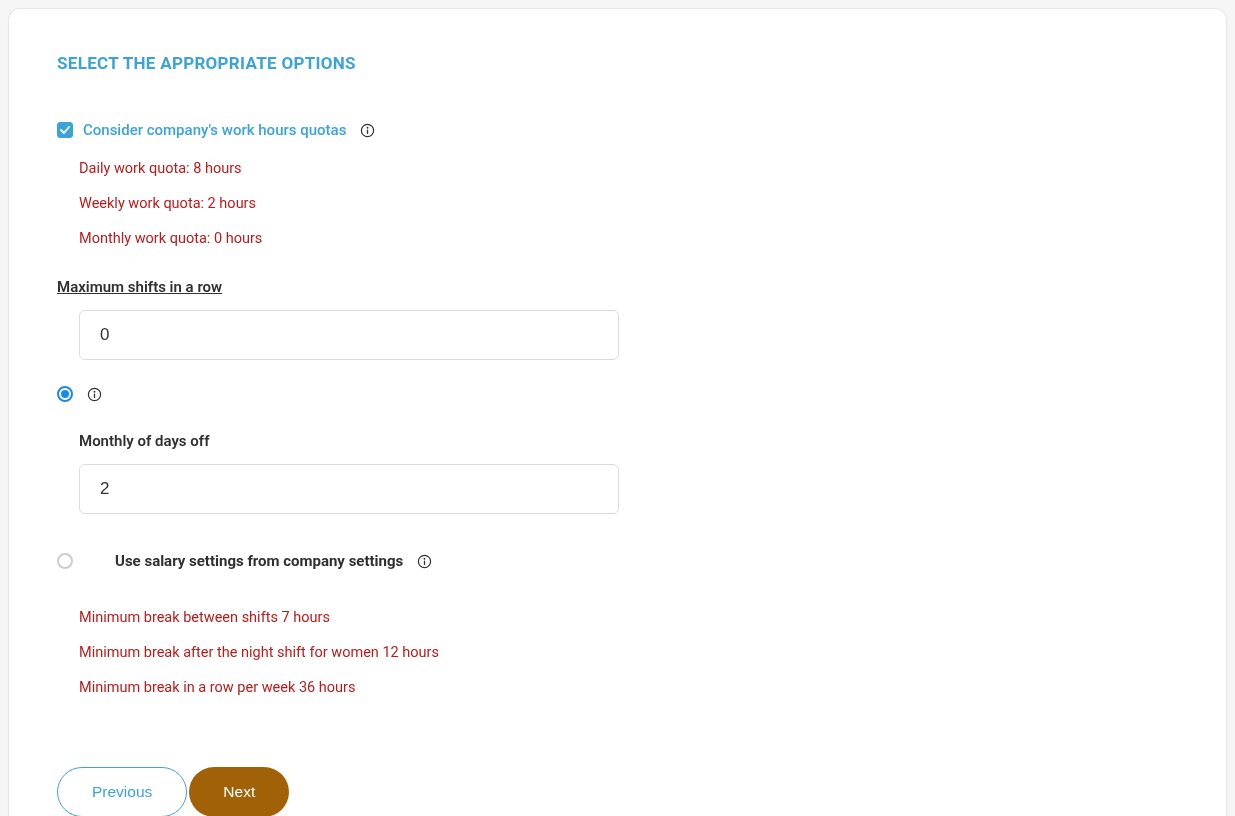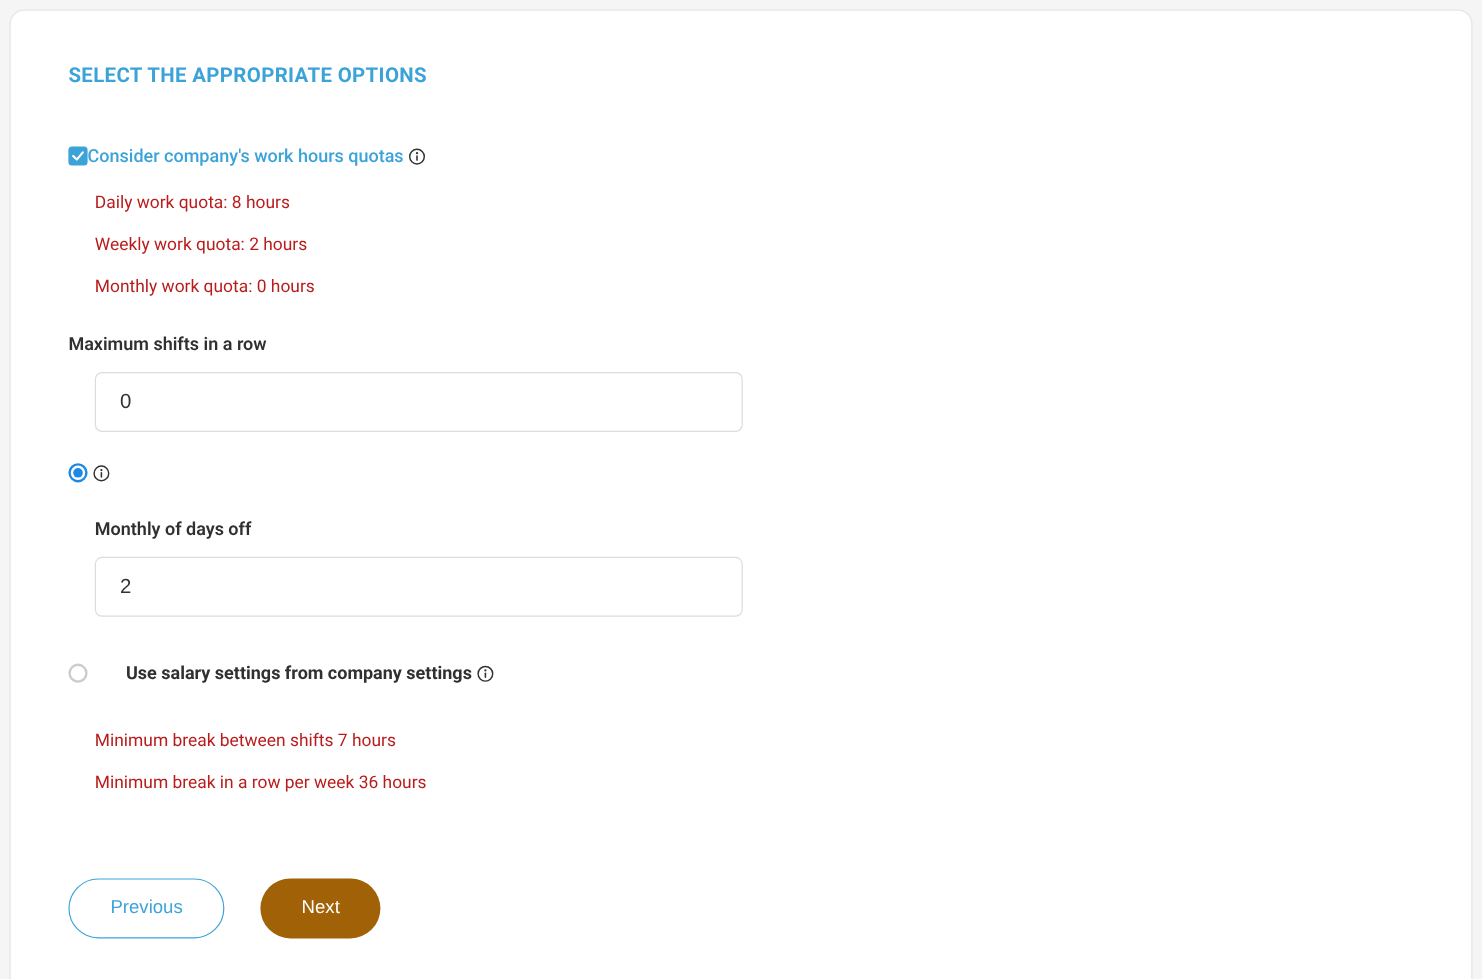--- a/index.html
+++ b/index.html
@@ -26,20 +26,21 @@
       font-size: 17px;
       font-weight: 700;
       letter-spacing: 0.3px;
       color: #3ca3d9;
       text-transform: uppercase;
       margin-bottom: 48px;
     }
     .option-row {
       display: flex;
       align-items: center;
+      gap: 10px;
       margin-bottom: 12px;
     }
     .option-label {
       font-size: 15px;
       font-weight: 500;
     }
     .option-label.active { color: #3ca3d9; }
     .option-label.inactive { color: #303030; font-weight: 700; margin-left: 32px; }
     .checkbox {
       width: 16px; height: 16px;
@@ -98,26 +99,26 @@
       height: 50px;
       border: 1px solid #dcdcdc;
       border-radius: 6px;
       padding: 0 20px;
       font-size: 17px;
       color: #333;
       outline: none;
       background: #fff;
     }
     .field-block { margin-left: 22px; margin-bottom: 26px; }
-    .field-block-top { margin-bottom: 26px; }
+    .field-block-top { margin-bottom: 26px; text-decoration: underline; }
     .buttons {
       margin-top: auto;
       padding-top: 40px;
       display: flex;
-      gap: 30px;
+      gap: 2px;
     }
     .btn {
       height: 50px;
       padding: 0 34px;
       border-radius: 25px;
       font-size: 15.5px;
       font-weight: 500;
       cursor: pointer;
       border: none;
       display: inline-flex;
@@ -190,20 +191,21 @@
     <span class="info-icon">
       <svg viewBox="0 0 16 16">
           <circle cx="8" cy="8" r="6.5" fill="none" stroke="#333" stroke-width="1.3"></circle>
           <circle cx="8" cy="5" r="1" fill="#333"></circle>
           <rect x="7.3" y="6.8" width="1.4" height="5" rx="0.7" fill="#333"></rect>
         </svg>
     </span>
   </div>
   <div class="sub-list" style="margin-top:18px;">
     <div class="item">Minimum break between shifts 7 hours</div>
+    <div class="item">Minimum break after the night shift for women 12 hours</div>
     <div class="item">Minimum break in a row per week 36 hours</div>
   </div>
 
   <div class="buttons">
     <button class="btn btn-outline">Previous</button>
     <button class="btn btn-primary">Next</button>
   </div>
 
 </div>
 

